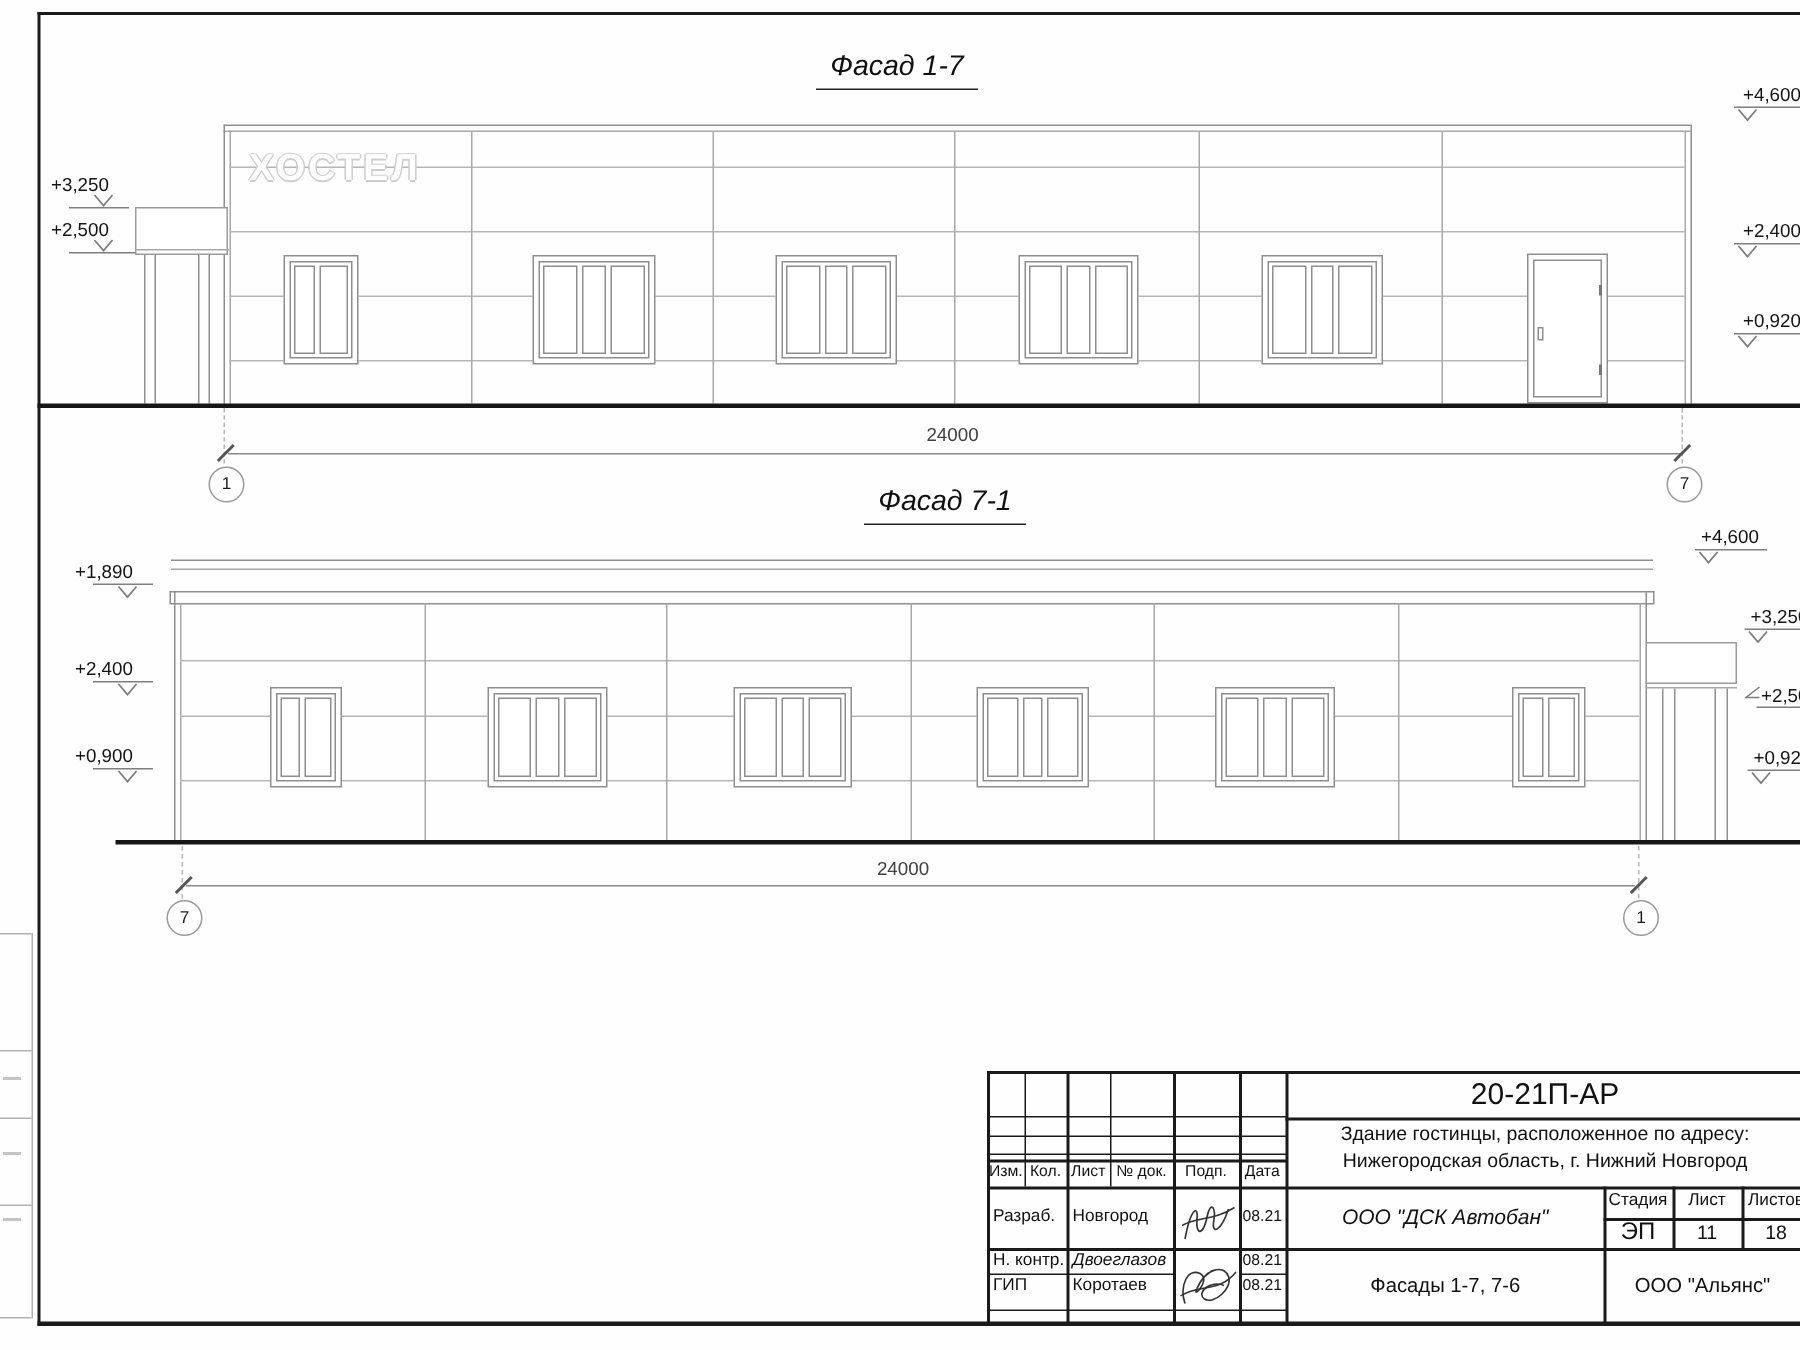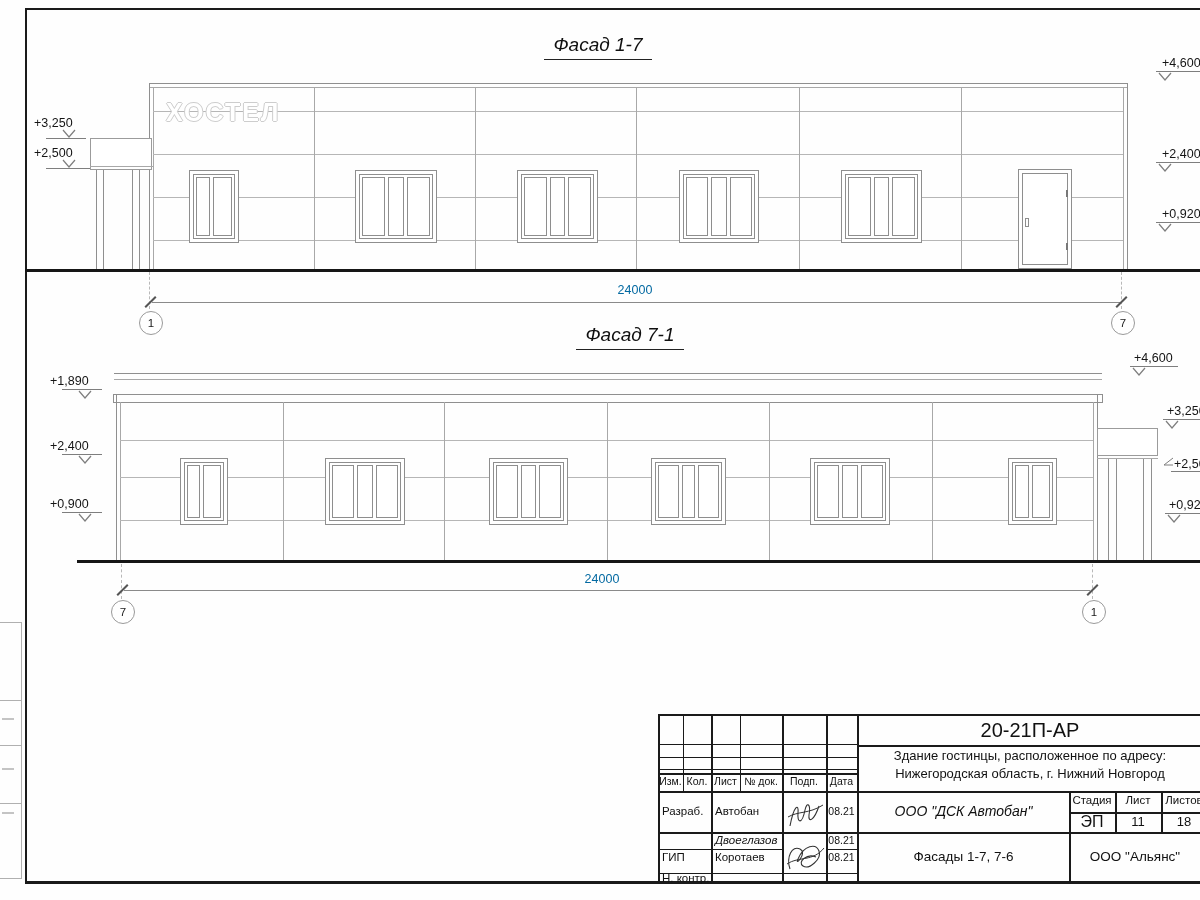--- a/index.html
+++ b/index.html
@@ -10,21 +10,21 @@
   .hl{position:absolute;height:1px;background:#8f8f8f;}
   .vl{position:absolute;width:1px;background:#8f8f8f;}
   .s{background:#b6b6b6;}          
   .j{background:#a8a8a8;}          
   .thick{position:absolute;height:3px;background:#161616;}
   .bd{position:absolute;background:#1a1a1a;}   
   .faint{background:#b0b0b0;}
   
   .dsh{position:absolute;width:0;border-left:1px dashed #b8b8b8;}
   .tk{position:absolute;width:15px;height:2px;background:#555;transform:rotate(-45deg);}
-  .dim{position:absolute;font-size:12.5px;text-align:center;color:#0369a1;}
+  .dim{position:absolute;font-size:12.5px;text-align:center;color:#404040;}
   .axisc{position:absolute;width:22px;height:22px;border:1px solid #9a9a9a;border-radius:50%;
          background:#fff;font-size:11.5px;color:#1a1a1a;display:flex;align-items:center;justify-content:center;}
   
   .ev{position:absolute;font-size:12.5px;white-space:nowrap;color:#151515;}
   .eul{position:absolute;height:1px;background:#7e7e7e;}
   .evs{position:absolute;}
   
   .ttl{position:absolute;width:180px;text-align:center;font-size:19px;font-style:italic;color:#101010;}
   .ttl span{display:inline-block;border-bottom:1.5px solid #222;padding:0 10px 3px;}
   
@@ -353,24 +353,24 @@
     <div class="bd" style="left:658px;top:873px;width:200px;height:1px;"></div>
 
     <div class="txc" style="left:658px;top:775px;width:25px;font-size:10.5px;">Изм.</div>
     <div class="txc" style="left:683px;top:775px;width:28px;font-size:10.5px;">Кол.</div>
     <div class="txc" style="left:711px;top:775px;width:29px;font-size:10.5px;">Лист</div>
     <div class="txc" style="left:740px;top:775px;width:42px;font-size:10.5px;">№ док.</div>
     <div class="txc" style="left:782px;top:775px;width:44px;font-size:10.5px;">Подп.</div>
     <div class="txc" style="left:826px;top:775px;width:31px;font-size:10.5px;">Дата</div>
 
     <div class="tx" style="left:662px;top:791px;height:41px;line-height:41px;font-size:11.5px;">Разраб.</div>
-    <div class="tx" style="left:715px;top:791px;height:41px;line-height:41px;font-size:11.5px;">Автобан</div>
+    <div class="tx" style="left:715px;top:791px;height:41px;line-height:41px;font-size:11.5px;">Новгород</div>
     <div class="txc" style="left:826px;top:791px;width:31px;height:41px;line-height:41px;font-size:10.5px;">08.21</div>
 
-    <div class="tx" style="left:662px;top:832px;height:17px;line-height:17px;font-size:11.5px;margin-top:38px;">Н. контр.</div>
+    <div class="tx" style="left:662px;top:832px;height:17px;line-height:17px;font-size:11.5px;">Н. контр.</div>
     <div class="tx" style="left:715px;top:832px;height:17px;line-height:17px;font-size:11.5px;font-style:italic;">Двоеглазов</div>
     <div class="txc" style="left:826px;top:832px;width:31px;height:17px;line-height:17px;font-size:10.5px;">08.21</div>
 
     <div class="tx" style="left:662px;top:849px;height:17px;line-height:17px;font-size:11.5px;">ГИП</div>
     <div class="tx" style="left:715px;top:849px;height:17px;line-height:17px;font-size:11.5px;">Коротаев</div>
     <div class="txc" style="left:826px;top:849px;width:31px;height:17px;line-height:17px;font-size:10.5px;">08.21</div>
 
     <svg class="a" style="left:785px;top:797px;" width="40" height="34" viewBox="0 0 40 34">
       <path d="M5 29 C9 8 14 6 13 16 C12 26 17 28 20 13 C22 4 26 7 24 18 C23 26 29 24 34 9" fill="none" stroke="#333" stroke-width="1.1"></path>
       <path d="M3 20 C13 14 24 17 38 8" fill="none" stroke="#333" stroke-width="1"></path>

